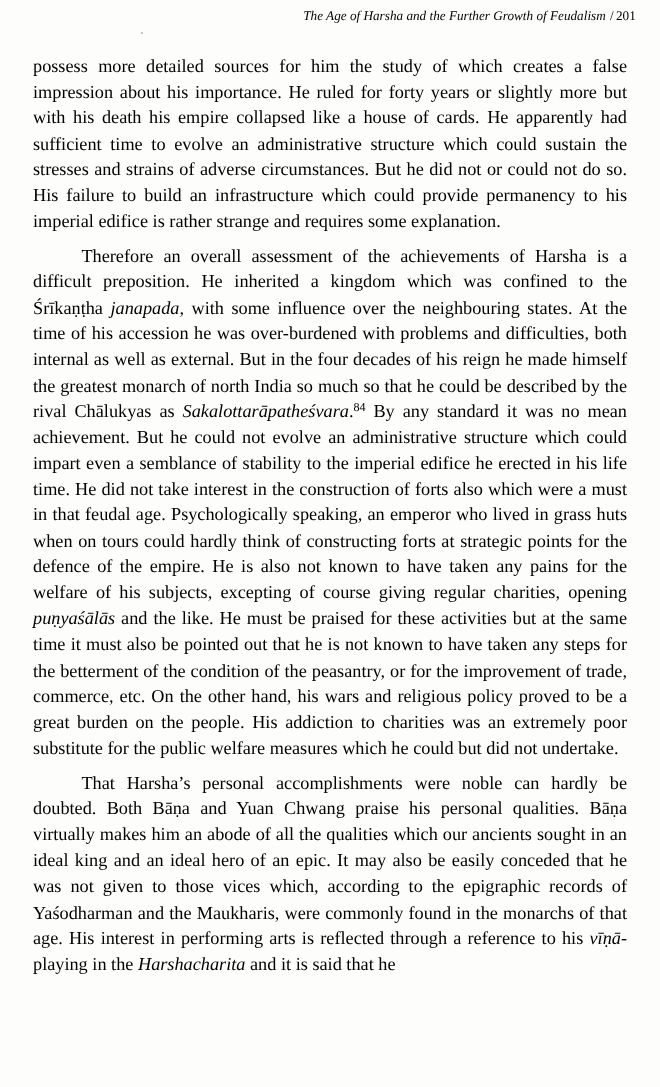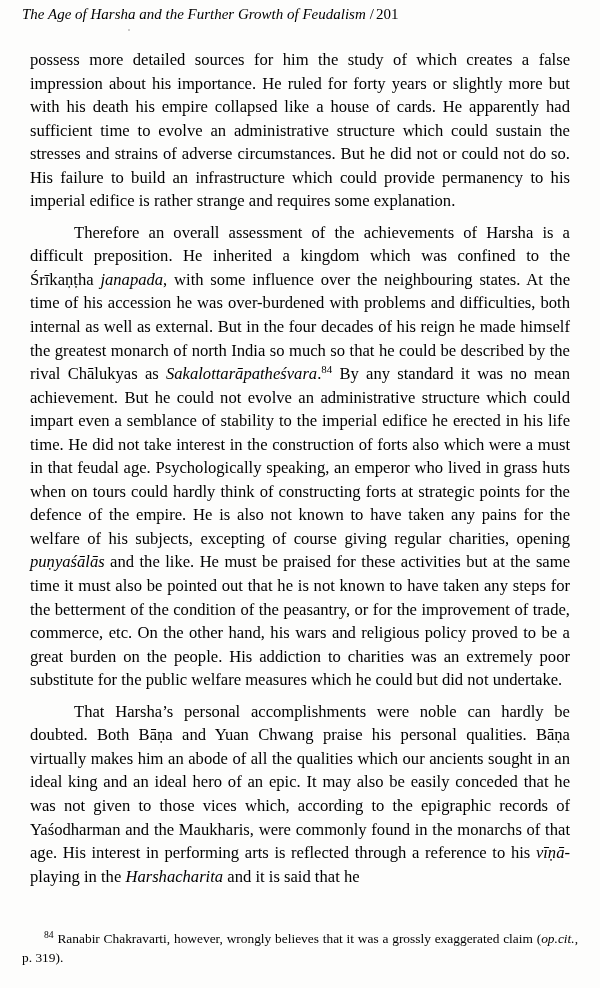--- a/index.html
+++ b/index.html
@@ -22,21 +22,22 @@
     box-sizing: border-box;
     padding: 0;
     background: #fdfdfc;
   }
   
   .running-header {
     position: absolute;
     left: 22px;
     right: 22px;
     top: 4px;
-    font-size: 15px;
+    text-align: right;
+    font-size: 12px;
     line-height: 20px;
     white-space: nowrap;
   }
   .running-header .title {
     font-style: italic;
   }
   .running-header .sep {
     font-style: normal;
     padding: 0 2px 0 4px;
   }
@@ -111,17 +112,14 @@
   <div class="running-header">
     <span class="title">The Age of Harsha and the Further Growth of Feudalism</span><span class="sep">/</span><span class="folio">201</span>
   </div>
 
   <div class="body-block">
     <p class="para" id="para-1"><span>possess more detailed sources for him the study of which creates a false impression about his importance. He ruled for forty years or slightly more but with his death his empire collapsed like a house of cards. He apparently had sufficient time to evolve an administrative structure which could sustain the stresses and strains of adverse circumstances. But he did not or could not do so. His failure to build an infrastructure which could provide permanency to his imperial edifice is rather strange and requires some explanation.</span></p>
     <p class="para indent" id="para-2"><span>Therefore an overall assessment of the achievements of Harsha is a difficult preposition. He inherited a kingdom which was confined to the Śrīkaṇṭha </span><em class="it">janapada</em><span>, with some influence over the neighbouring states. At the time of his accession he was over-burdened with problems and difficulties, both internal as well as external. But in the four decades of his reign he made himself the greatest monarch of north India so much so that he could be described by the rival Chālukyas as </span><em class="it">Sakalottarāpatheśvara</em><span>.</span><sup class="fnref">84</sup><span> By any standard it was no mean achievement. But he could not evolve an administrative structure which could impart even a semblance of stability to the imperial edifice he erected in his life time. He did not take interest in the construction of forts also which were a must in that feudal age. Psychologically speaking, an emperor who lived in grass huts when on tours could hardly think of constructing forts at strategic points for the defence of the empire. He is also not known to have taken any pains for the welfare of his subjects, excepting of course giving regular charities, opening </span><em class="it">puṇyaśālās</em><span> and the like. He must be praised for these activities but at the same time it must also be pointed out that he is not known to have taken any steps for the betterment of the condition of the peasantry, or for the improvement of trade, commerce, etc. On the other hand, his wars and religious policy proved to be a great burden on the people. His addiction to charities was an extremely poor substitute for the public welfare measures which he could but did not undertake.</span></p>
     <p class="para indent" id="para-3"><span>That Harsha’s personal accomplishments were noble can hardly be doubted. Both Bāṇa and Yuan Chwang praise his personal qualities. Bāṇa virtually makes him an abode of all the qualities which our ancients sought in an ideal king and an ideal hero of an epic. It may also be easily conceded that he was not given to those vices which, according to the epigraphic records of Yaśodharman and the Maukharis, were commonly found in the monarchs of that age. His interest in performing arts is reflected through a reference to his </span><em class="it">vīṇā</em><span>-playing in the </span><em class="it">Harshacharita</em><span> and it is said that he</span></p>
   </div>
 
-  <div class="footnote-area">
-    <p class="footnote" id="footnote-84"><sup class="fnnum">84</sup><span> Ranabir Chakravarti, however, wrongly believes that it was a grossly exaggerated claim (</span><em class="it">op.cit.</em><span>, p. 319).</span></p>
-  </div>
 
 </div>
 
 </body></html>

